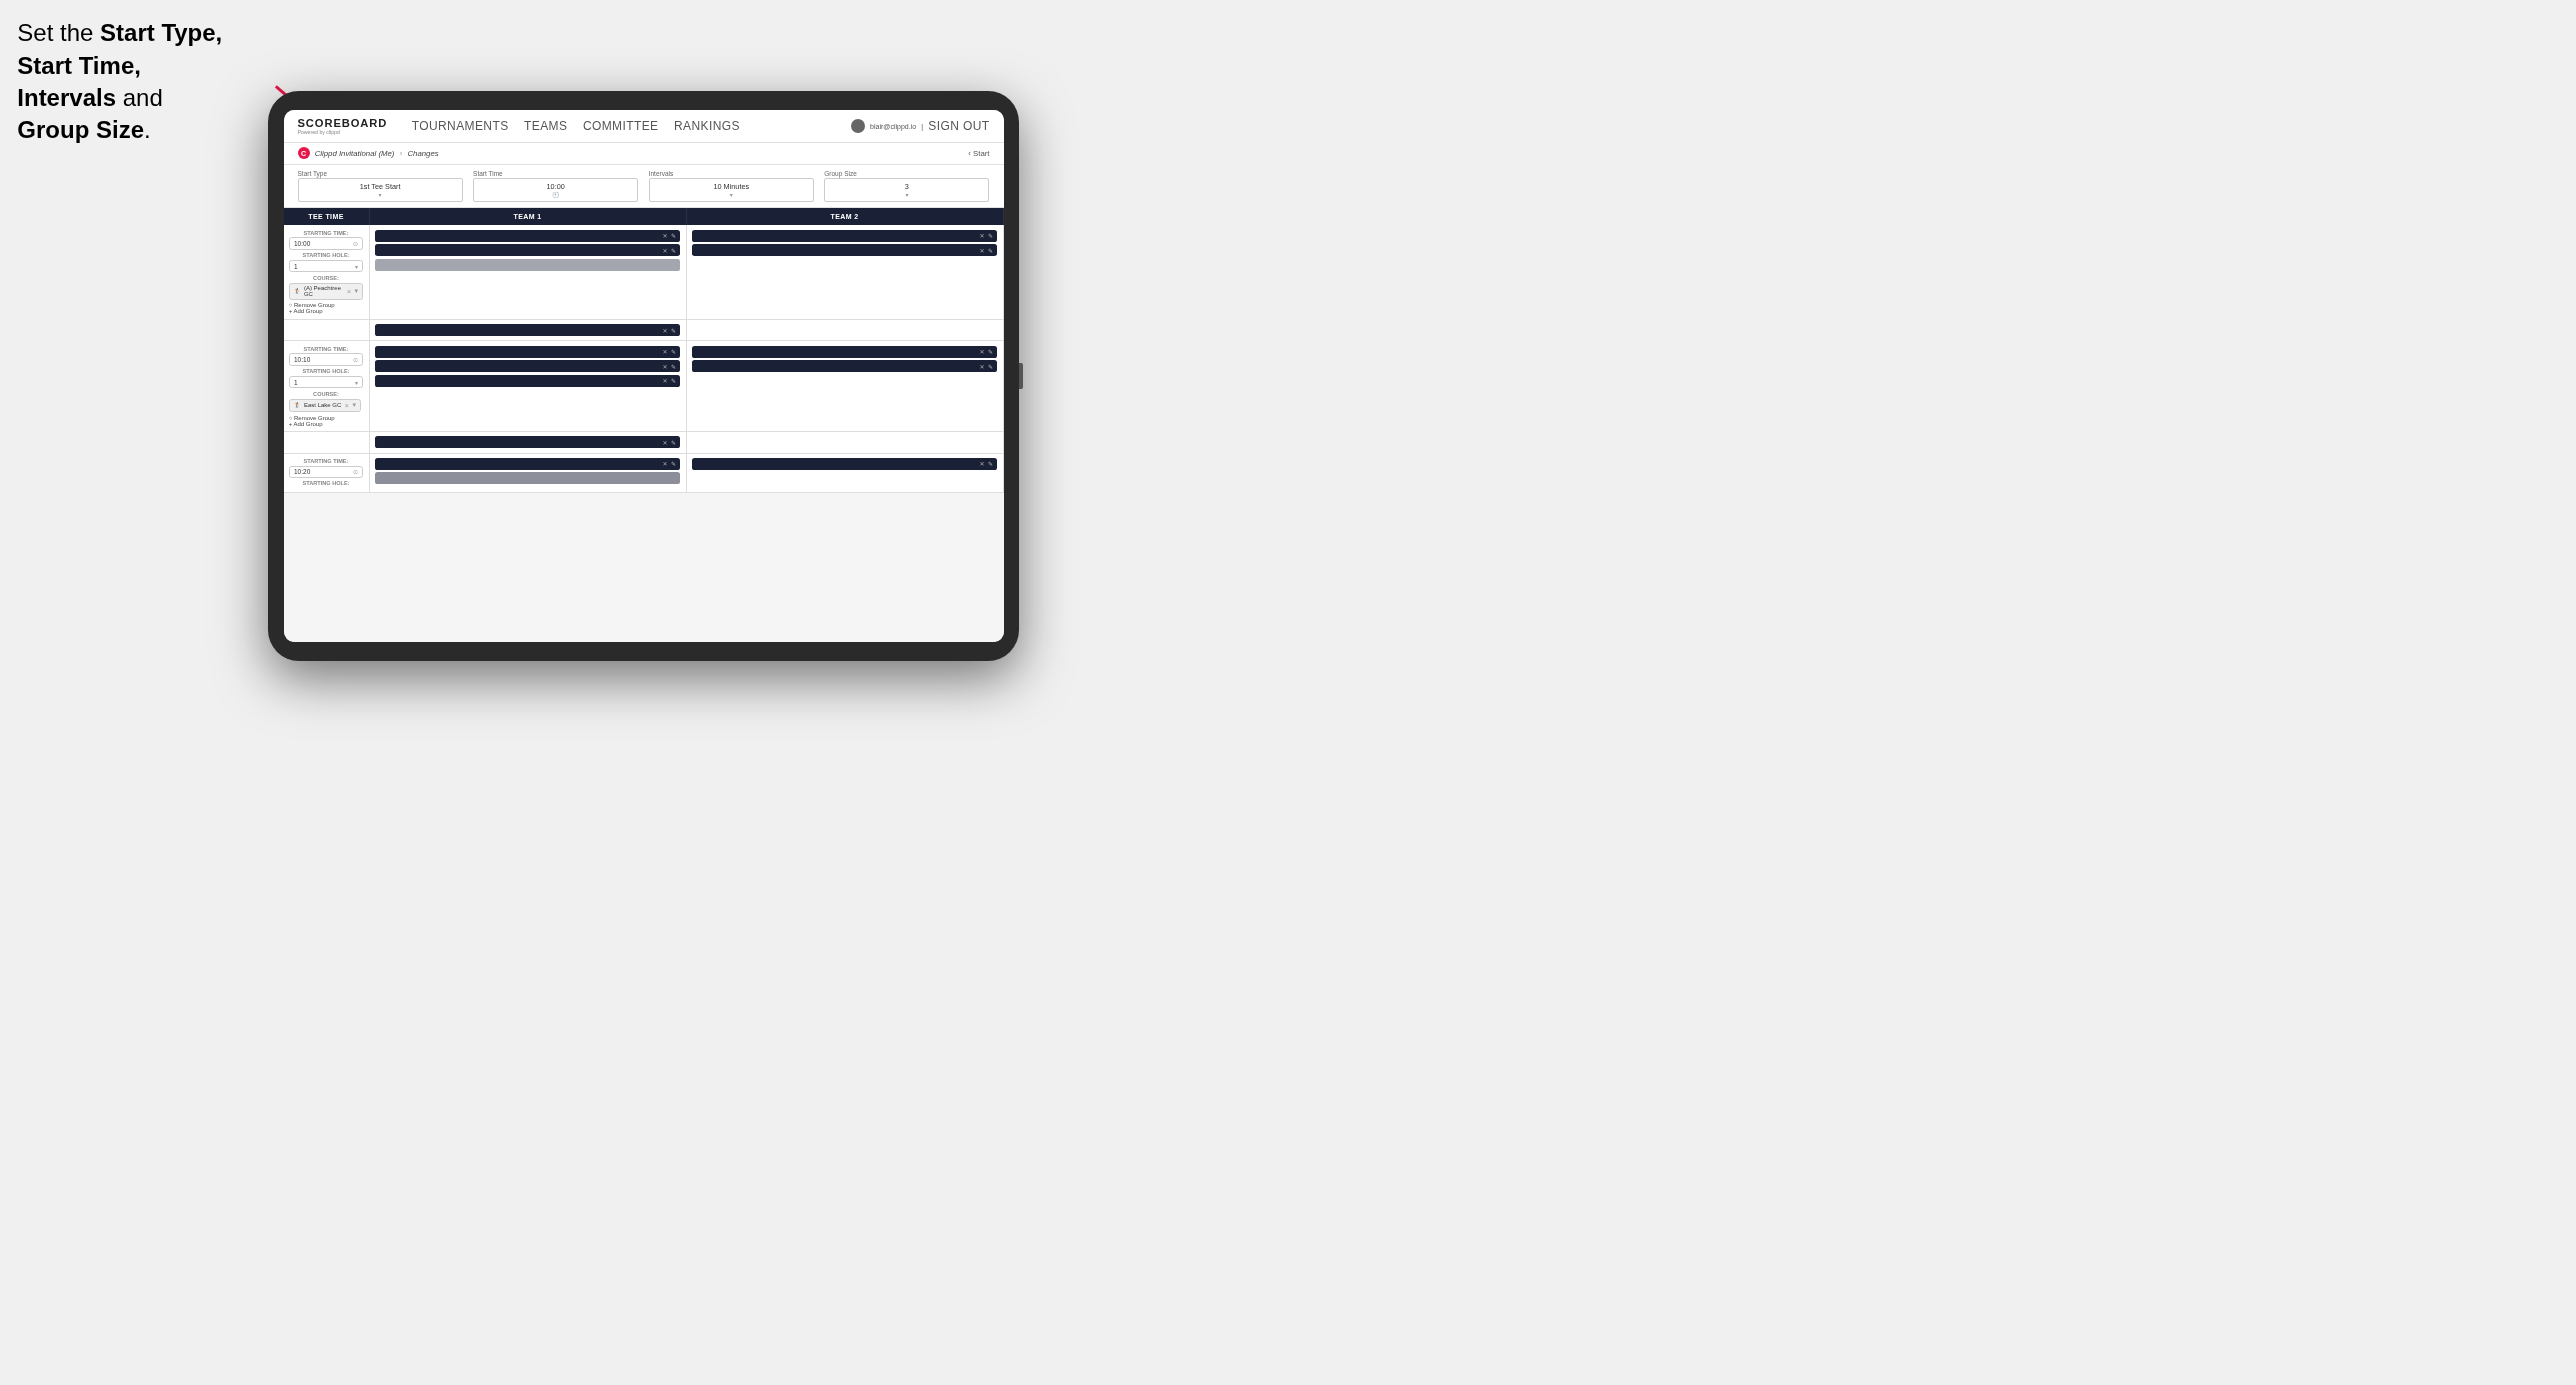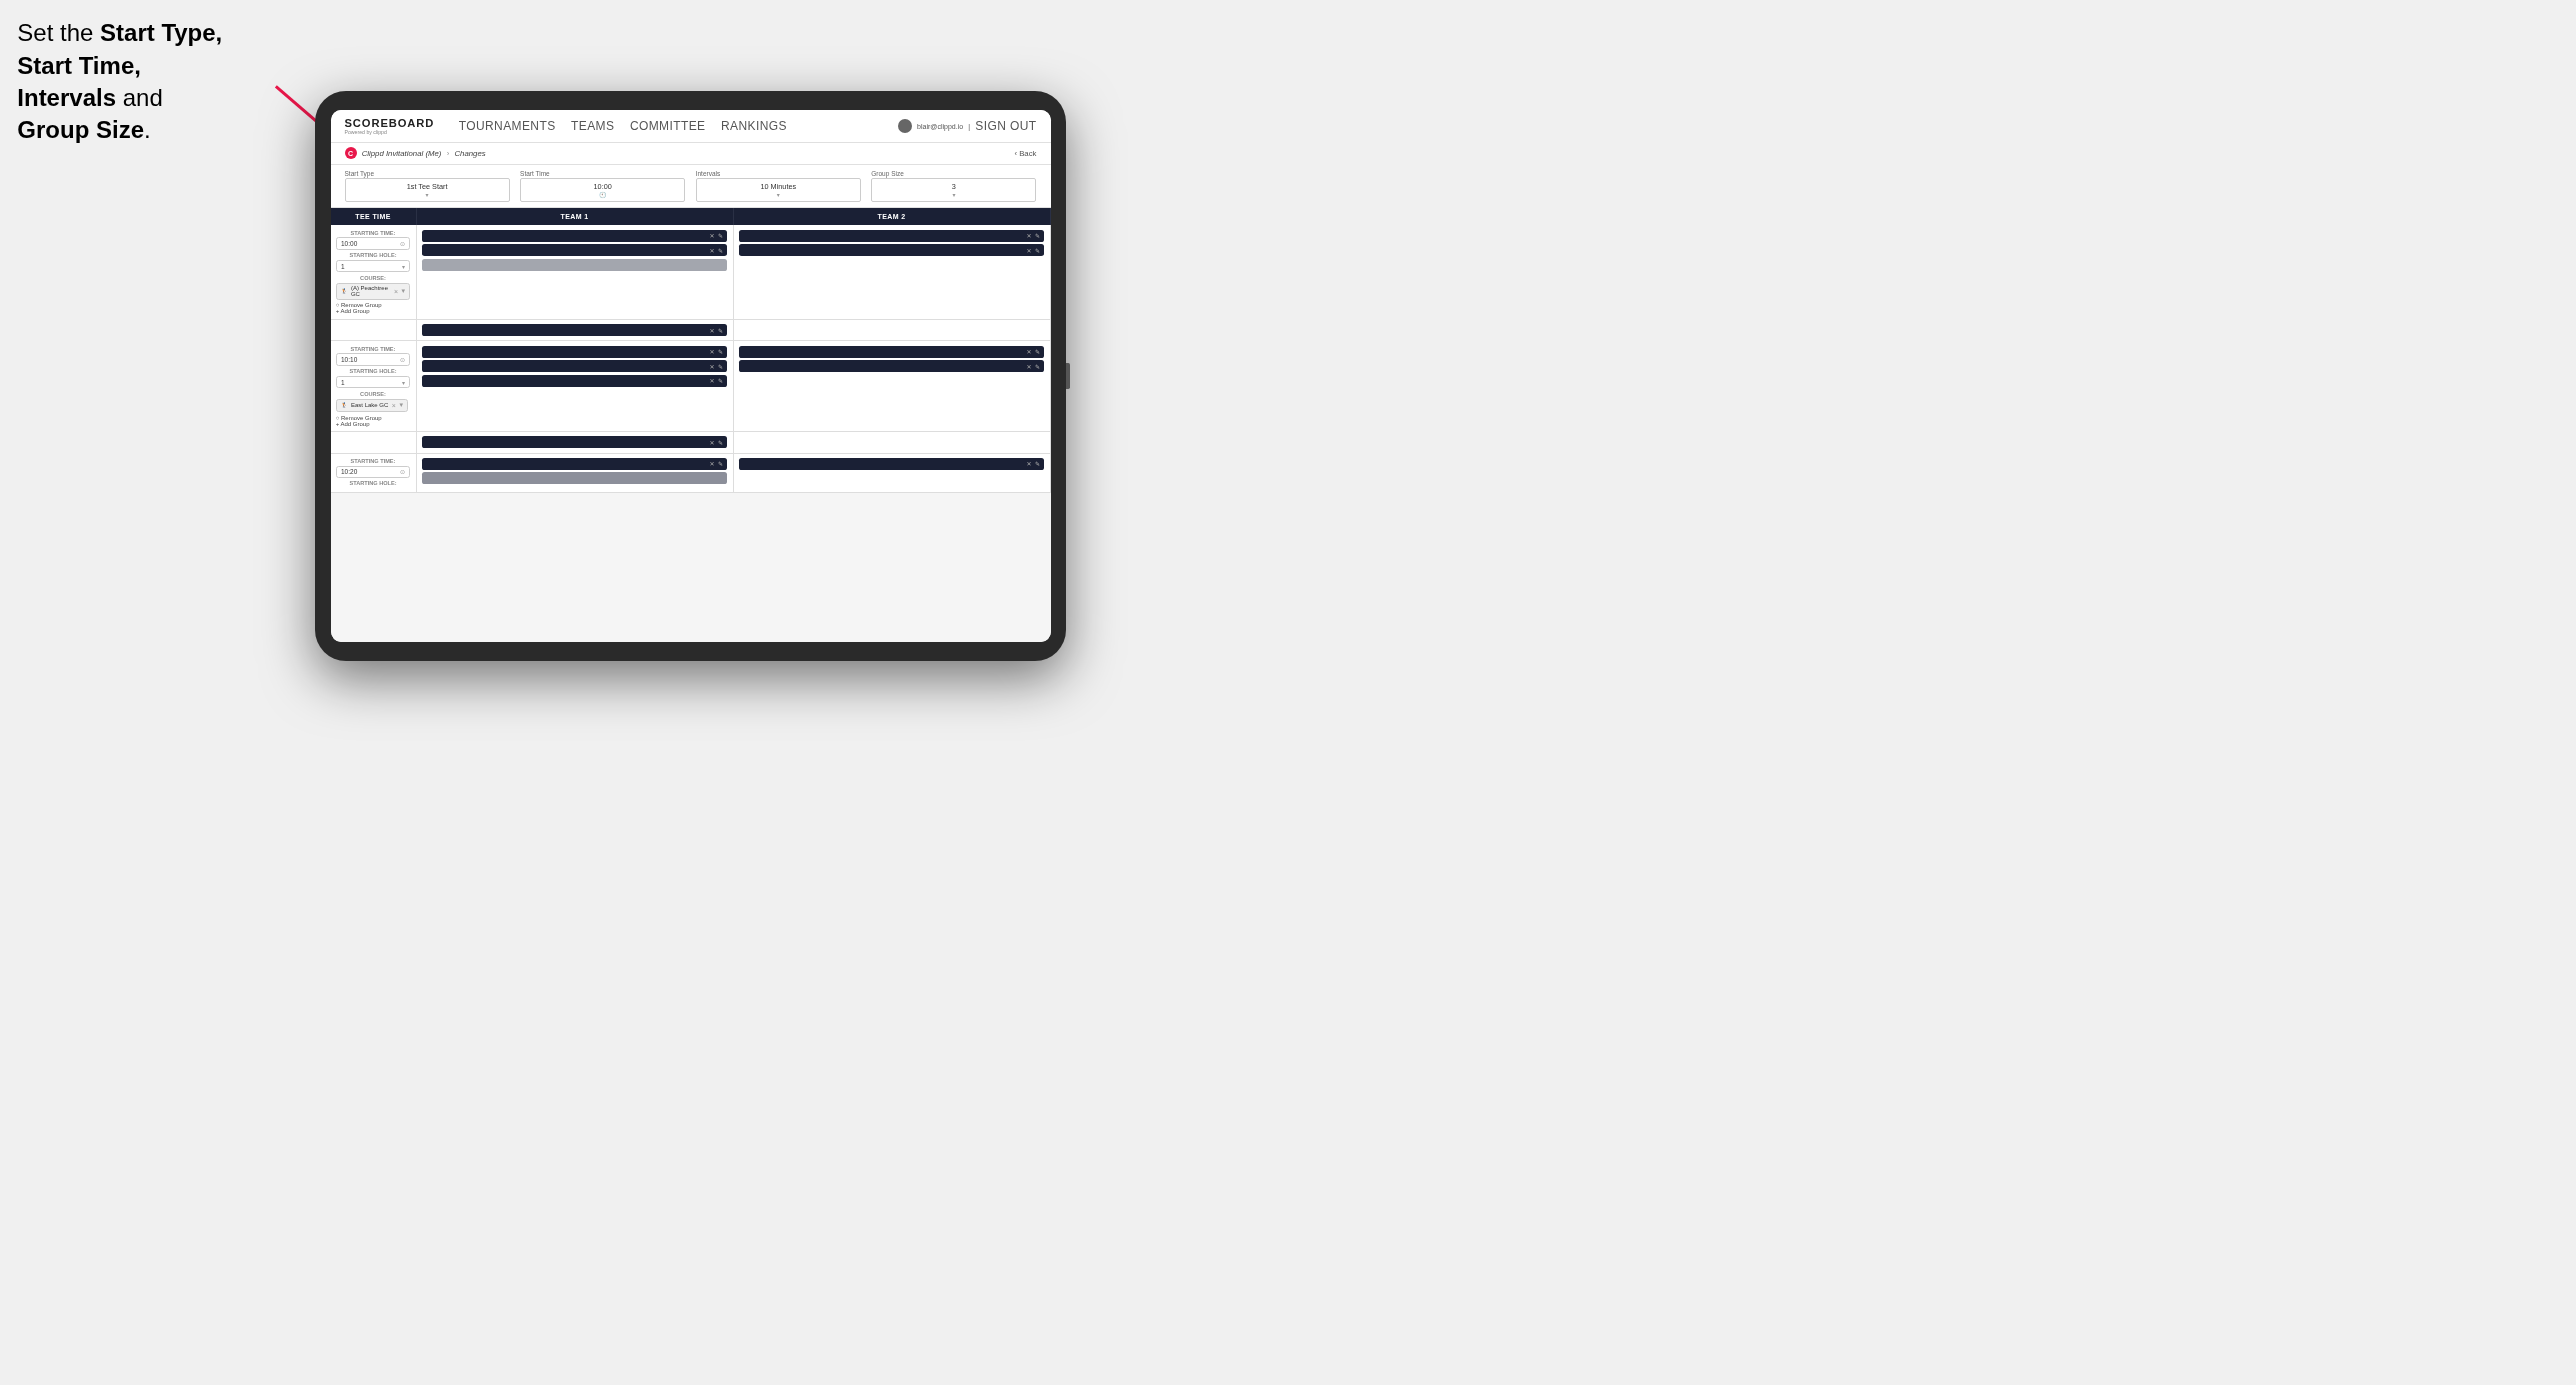--- a/index.html
+++ b/index.html
@@ -39,21 +39,20 @@
     .tablet {
       position: absolute;
       left: 268px;
       top: 91px;
       width: 751px;
       height: 570px;
       background: #2a2a2a;
       border-radius: 31px;
       box-shadow: 0 17.3px 52px rgba(0,0,0,0.5);
       padding: 19px 15.5px;
-      margin-left: 47px;
     }
 
     .tablet-screen {
       width: 100%;
       height: 100%;
       background: #fff;
       border-radius: 10.4px;
       overflow: hidden;
       display: flex;
       flex-direction: column;
@@ -360,21 +359,21 @@
       </div>
     </div>
 
     <div class="sub-header">
       <div class="breadcrumb">
         <div class="breadcrumb-icon">C</div>
         <span class="breadcrumb-text">Clippd Invitational (Me)</span>
         <span class="breadcrumb-sep">›</span>
         <span class="breadcrumb-text">Changes</span>
       </div>
-      <span class="back-btn">‹ Back</span>
+      <span class="back-btn">‹ Start</span>
     </div>
 
     <div class="controls-row">
       <div class="control-group">
         <span class="control-label">Start Type</span>
         <div class="control-select">
           <span>1st Tee Start</span>
           <span class="chevron">▾</span>
         </div>
       </div>

